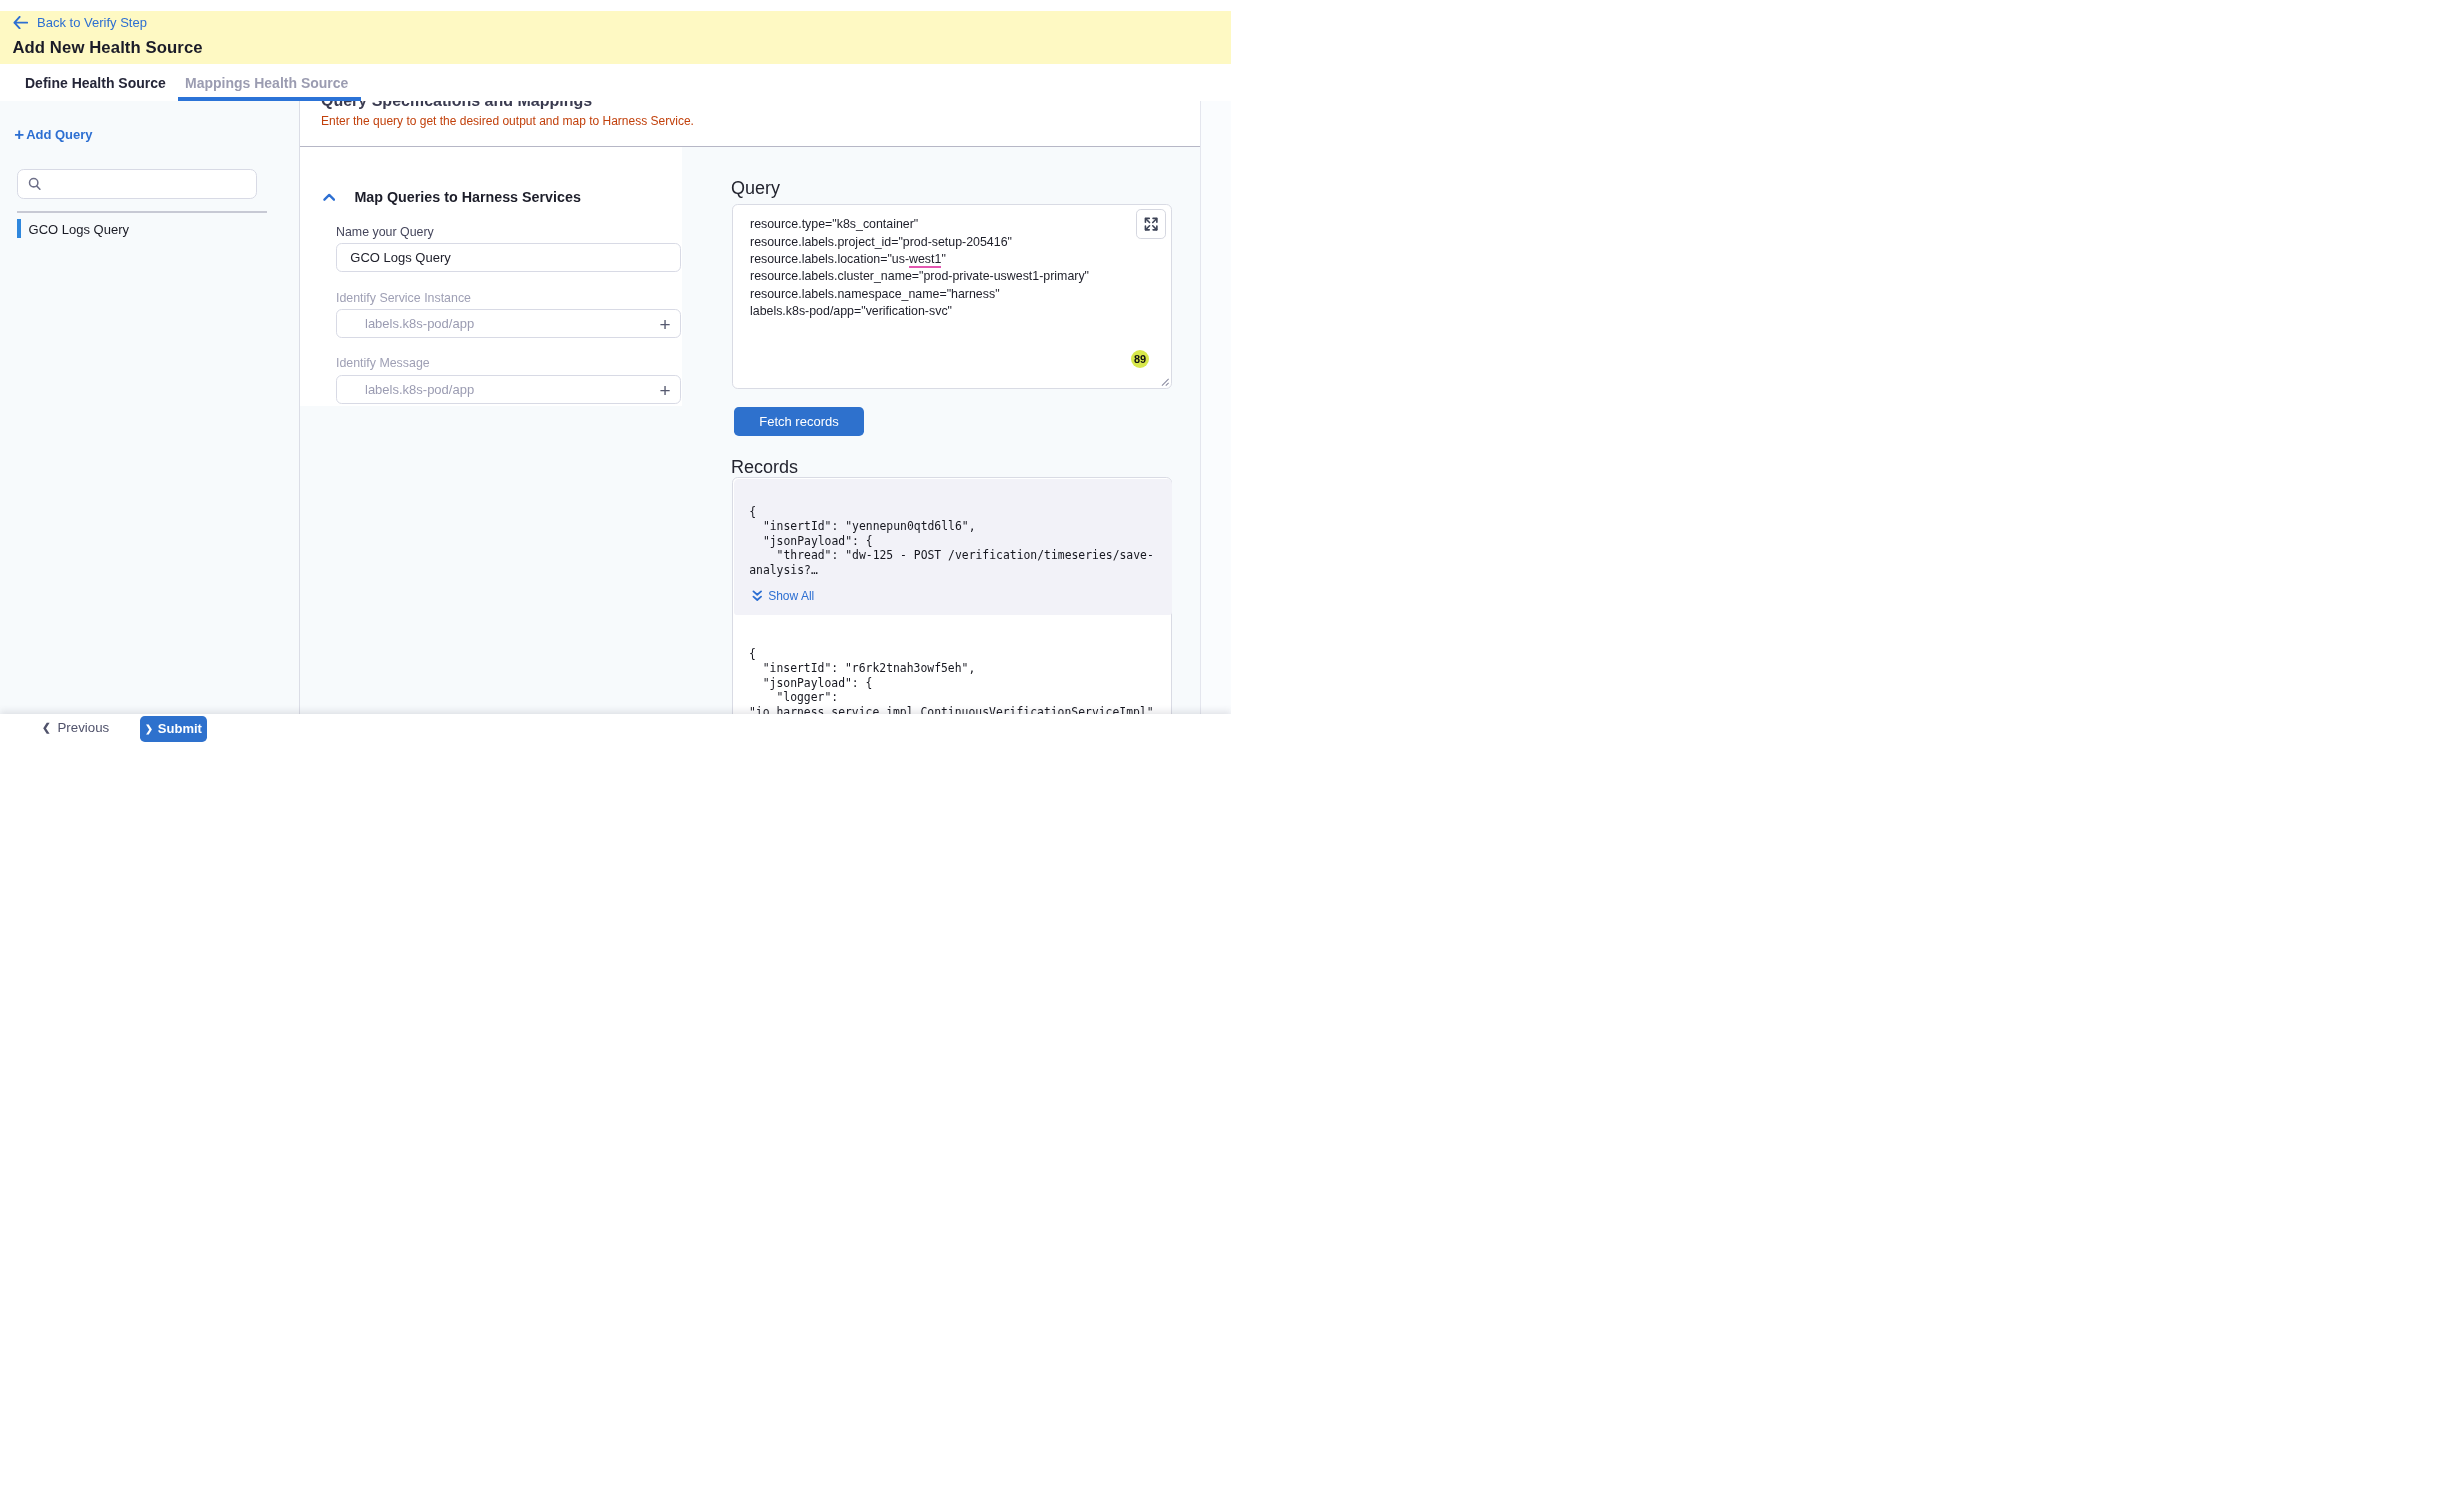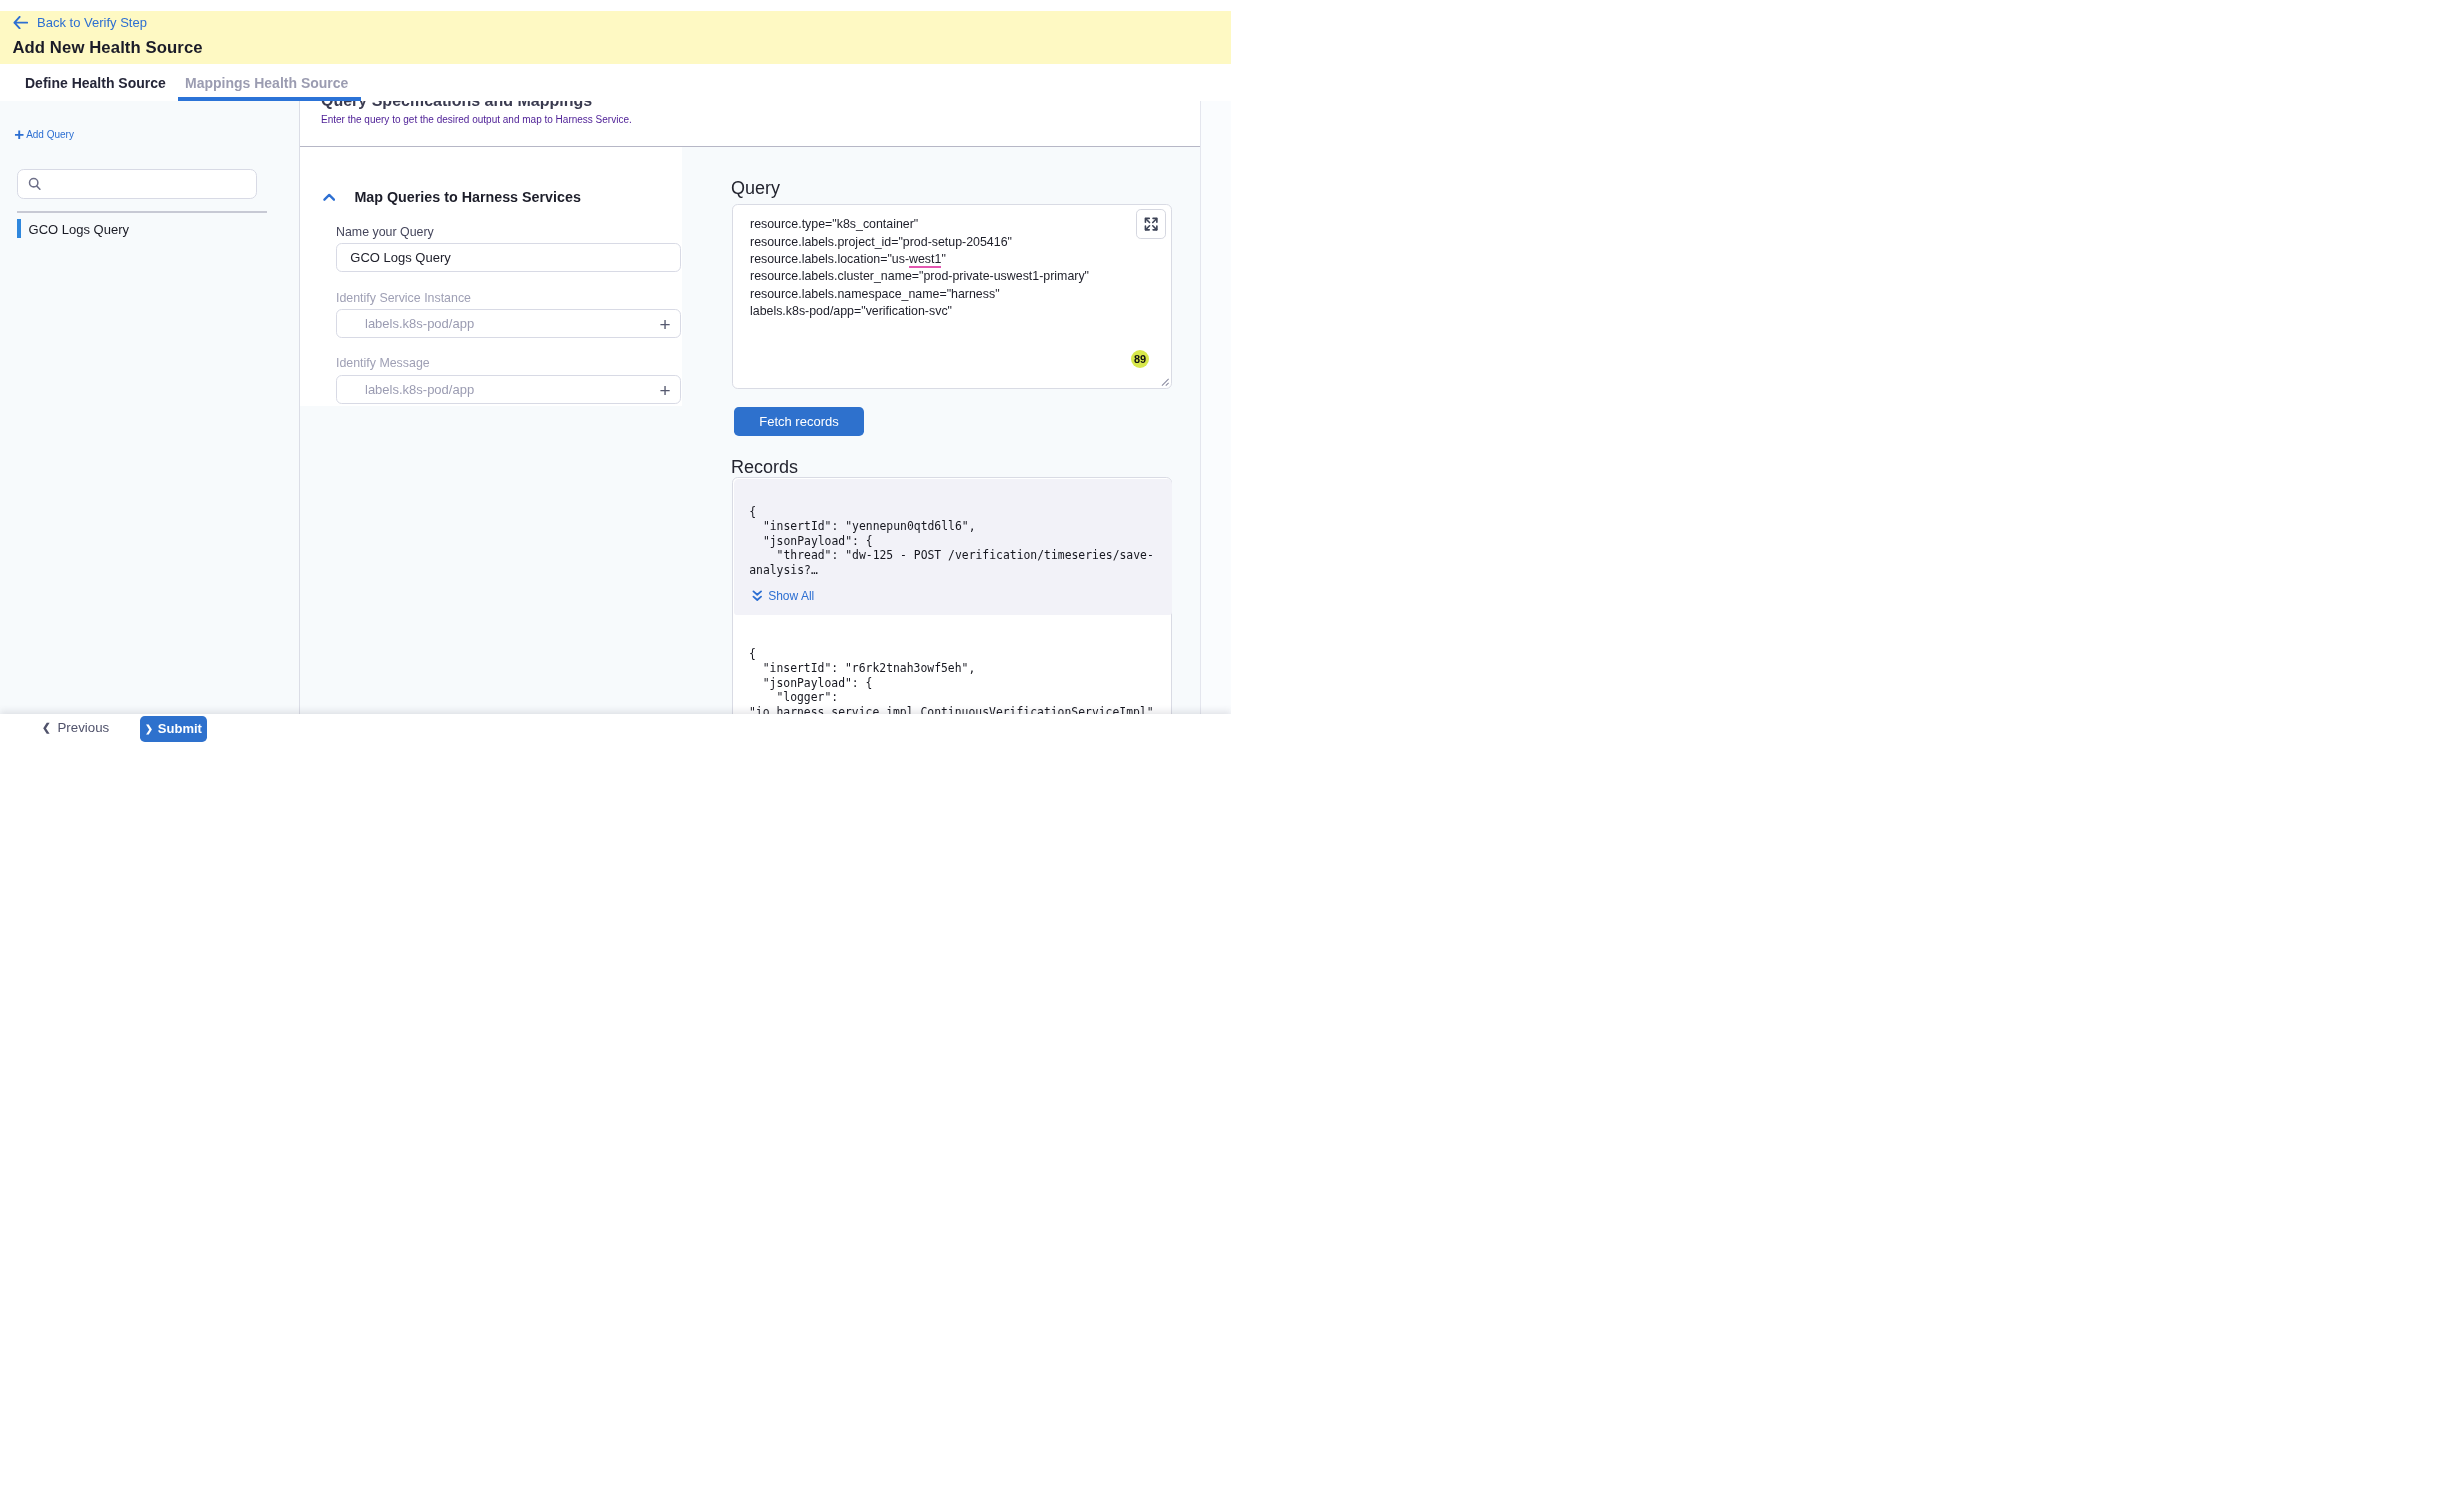--- a/index.html
+++ b/index.html
@@ -22,31 +22,31 @@
   .tab.customize{left:185px;color:#9b9cb1;}
   .tab-underline{left:178px;top:33px;width:183px;height:4.3px;background:#2b73d7;}
   
   .content{left:0;top:101px;width:1231px;height:613px;background:#f7fafc;overflow:hidden;}
   .v-divider{left:299px;top:0;width:1px;height:613px;background:#dbdde6;}
   .card-right-line{left:1200px;top:0;width:1px;height:613px;background:#e4e6ee;}
   .right-strip{left:1201px;top:0;width:30.5px;height:613px;background:#fafcfe;}
   
   .add-query{left:14.3px;top:26px;display:flex;align-items:center;gap:1.9px;color:#2d6fd2;cursor:pointer;}
   .add-query .plus{font-size:17px;font-weight:600;line-height:15.2px;}
-  .add-query .lbl{font-size:10px;font-weight:400;}
+  .add-query .lbl{font-size:13px;font-weight:700;}
   .search-box{left:17px;top:68px;width:240px;height:29.5px;background:#fff;border:1px solid #d8dae5;border-radius:6.7px;display:flex;align-items:center;padding-left:9.5px;box-sizing:border-box;}
   .search-box input{border:none;outline:none;background:transparent;font-size:12.4px;margin-left:7.6px;width:181px;font-family:inherit;color:#22232e;}
   .side-divider{left:17px;top:110px;width:250px;height:1.9px;background:#c7c9d4;}
   .query-item{left:0;top:116px;width:299px;height:25px;display:flex;align-items:center;cursor:pointer;}
   .query-item .bar{position:absolute;left:17px;top:1.9px;width:3.8px;height:19px;background:#2f87dd;}
   .query-item .lbl{margin-left:28.6px;font-size:13px;color:#191a24;}
   
   .band{left:300px;top:0;width:900px;height:46px;background:#fff;border-bottom:1.3px solid #b6b7c6;overflow:hidden;box-sizing:border-box;}
   .band h2{margin:-9.5px 0 0 21px;font-size:16px;font-weight:700;color:#3a3b50;}
-  .band .sub{margin:4.8px 0 0 21px;font-size:10px;color:#4c1d95;}
+  .band .sub{margin:4.8px 0 0 21px;font-size:12px;color:#c2410c;}
   
   .form-panel{left:300px;top:46px;width:382px;height:259px;background:#fff;}
   .collapse-row{position:absolute;left:23px;top:42px;display:flex;align-items:center;gap:19px;cursor:pointer;}
   .collapse-row .ttl{font-size:14.3px;font-weight:700;color:#1c1d29;}
   .f-label{position:absolute;left:36px;font-size:12.4px;}
   .f-label.dark{color:#45465c;}
   .f-label.gray{color:#9fa0b5;}
   .f-input{position:absolute;left:36px;width:345px;height:28.6px;background:#fff;border:1px solid #d8dae5;border-radius:5.7px;box-sizing:border-box;display:flex;align-items:center;padding:0 32px 0 13.3px;font-size:13px;}
   .f-input.val{color:#20212c;}
   .f-input.ph{color:#9b9cb2;padding-left:28px;}

